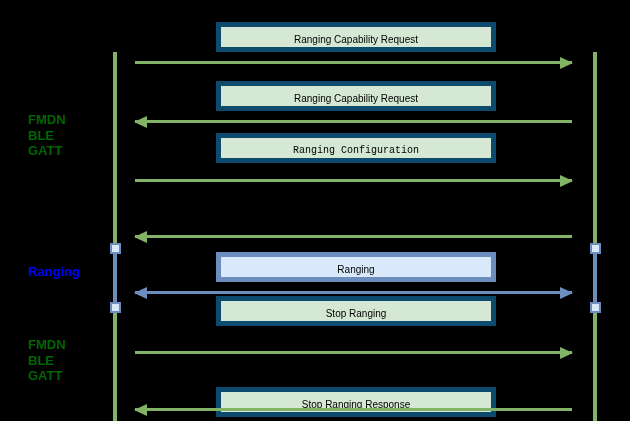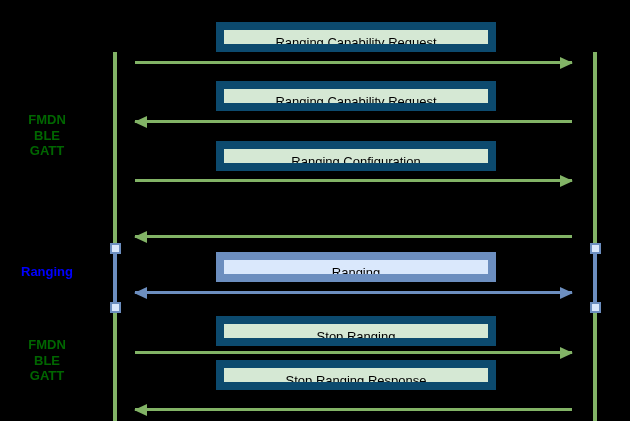--- a/index.html
+++ b/index.html
@@ -16,30 +16,30 @@
   .lifeline.right{left:593px;}
   .activation{position:absolute;width:4px;background:#6c8ebf;top:194px;height:63px;left:0;}
   .node{
     position:absolute;width:11px;height:11px;box-sizing:border-box;
     background:#dae8fc;border:2px solid #6c8ebf;left:-3.5px;
   }
   .node.top{top:191px;}
   .node.bottom{top:250px;}
   
   .side-label{
-    position:absolute;left:5px;width:84px;text-align:center;
+    position:absolute;left:28px;width:84px;
     font-weight:bold;font-size:13px;line-height:15.5px;
   }
   .side-label.green{color:#006600;}
   .side-label.blue{color:#0000FF;}
   
   .msg-box{
     position:absolute;left:216px;width:280px;height:30px;box-sizing:border-box;
-    border:8px solid #0c4a6e;background:#d5e8d4;color:#000;
-    font-size:13px;line-height:26px;text-align:center;
+    border:5px solid #0c4a6e;background:#d5e8d4;color:#000;
+    font-size:10px;line-height:26px;text-align:center;
     white-space:nowrap;overflow:hidden;
   }
   .msg-box.blue{border-color:#6c8ebf;background:#dae8fc;}
   
   .arrow{position:absolute;left:135px;width:437px;height:3px;}
   .arrow.green{--c:#82b366;background:#82b366;}
   .arrow.blue{--c:#6c8ebf;background:#6c8ebf;}
   .arrow::before,.arrow::after{
     position:absolute;top:50%;transform:translateY(-50%);
     width:0;height:0;
@@ -80,27 +80,27 @@
     <div>BLE</div>
     <div>GATT</div>
   </div>
 
   <div class="msg-box" style="top:22px;">Ranging Capability Request</div>
   <div class="arrow green head-right" style="top:61px;"></div>
 
   <div class="msg-box" style="top:81px;">Ranging Capability Request</div>
   <div class="arrow green head-left" style="top:120px;"></div>
 
-  <div class="msg-box" style="top:141px;">Ranging Configuration</div>
+  <div class="msg-box" style="top:133px;font-family:Liberation Mono, monospace;">Ranging Configuration</div>
   <div class="arrow green head-right" style="top:179px;"></div>
 
   <div class="arrow green head-left" style="top:235px;"></div>
 
   <div class="msg-box blue" style="top:252px;">Ranging</div>
   <div class="arrow blue head-left head-right" style="top:291px;"></div>
 
-  <div class="msg-box" style="top:296px;margin-top:20px;">Stop Ranging</div>
+  <div class="msg-box" style="top:296px;">Stop Ranging</div>
   <div class="arrow green head-right" style="top:351px;"></div>
 
-  <div class="msg-box" style="top:360px;">Stop Ranging Response</div>
+  <div class="msg-box" style="top:387px;">Stop Ranging Response</div>
   <div class="arrow green head-left" style="top:408px;"></div>
 
 </div>
 
 </body></html>

